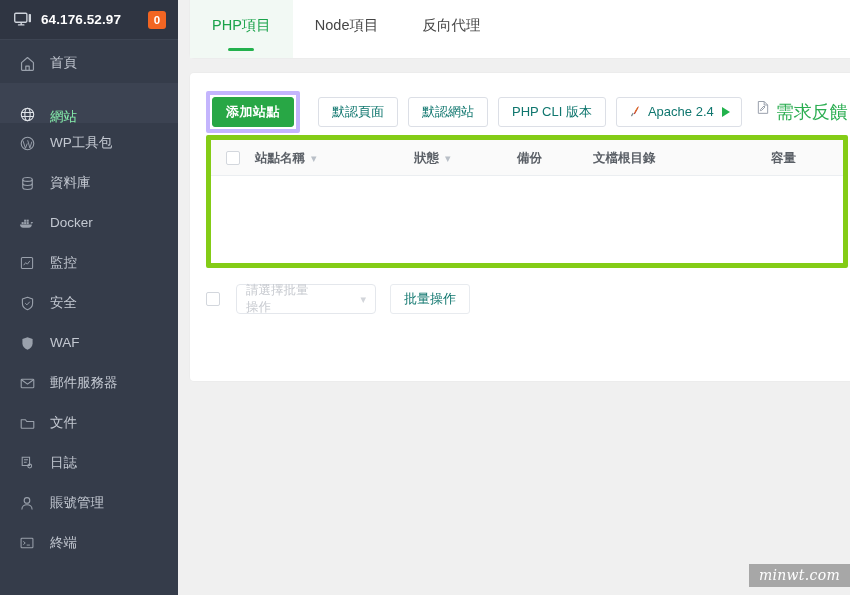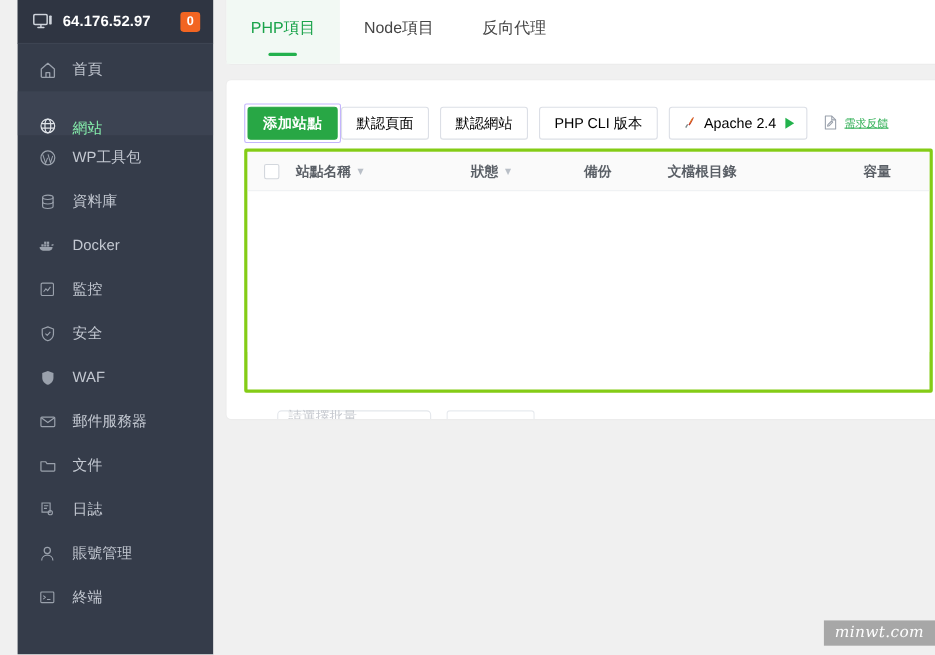--- a/index.html
+++ b/index.html
@@ -2,21 +2,21 @@
 <html><head>
 <meta charset="utf-8">
 <style>
   * { box-sizing: border-box; margin: 0; padding: 0; }
   html, body {
     width: 850px; height: 595px;
     overflow: hidden;
     font-family: "Liberation Sans", "DejaVu Sans", sans-serif;
     background: #f0f0f0;
   }
-  #app { position: relative; width: 850px; height: 595px; display: flex; padding-left: 16px; }
+  #app { position: relative; width: 850px; height: 595px; display: flex; }
 
   
   #sidebar {
     width: 178px; height: 595px;
     background: #353c4a;
     flex: 0 0 178px;
     position: relative;
     overflow: hidden;
   }
   .side-header {
@@ -126,74 +126,73 @@
   #toolbar {
     display: flex; align-items: center;
     padding: 15px 0 0 16px;
     height: 62px;
   }
   .btn {
     height: 30px;
     border: 1px solid #dcdfe6;
     border-radius: 3px;
     background: #fff;
-    color: #000000;
+    color: #0f766e;
     font-size: 13px;
     padding: 0 13px;
     display: flex; align-items: center; justify-content: center;
     white-space: nowrap;
     cursor: pointer;
     font-family: "Liberation Sans", sans-serif;
   }
   .btn + .btn, .btn + .btn-wrap { margin-left: 10px; }
   .btn-primary {
     background: #28a745;
     border-color: #28a745;
     color: #ffffff;
     font-weight: bold;
     letter-spacing: .5px;
   }
   .hl-box {
-    border: 1px solid #c4b5fd;
+    border: 4px solid #c4b5fd;
     padding: 2px;
     border-radius: 2px;
     display: inline-flex;
-    margin-right: 0;
+    margin-right: 18px;
   }
   .btn-apache { padding: 0 11px; text-align: right; }
   .apache-pen {
     display: inline-block;
     margin-right: 7px;
     line-height: 0;
   }
   .play-tri {
     display: inline-block;
     margin-left: 8px;
     width: 0; height: 0;
     border-left: 8px solid #22b24c;
     border-top: 5px solid transparent;
     border-bottom: 5px solid transparent;
   }
   .feedback {
     margin-left: 14px;
-    display: flex; align-items: flex-end;
+    display: flex; align-items: flex-start;
     color: #2cae52;
-    font-size: 10px;
+    font-size: 18px;
     cursor: pointer;
     white-space: nowrap;
-    text-decoration: underline;
   }
   .feedback .fb-ico { margin-right: 6px; line-height: 0; color: #9aa1ac; }
 
   
   #table-wrap {
     margin: 0 16px;
-    border: 3px solid #84cc16;
+    border: 5px solid #84cc16;
     border-radius: 2px;
-    height: 222px;
+    height: 133px;
     position: relative;
     overflow: hidden;
   }
   #thead {
     height: 36px;
     background: #fafafa;
     border-bottom: 1px solid #ebeef1;
     position: relative;
   }
   .th {

